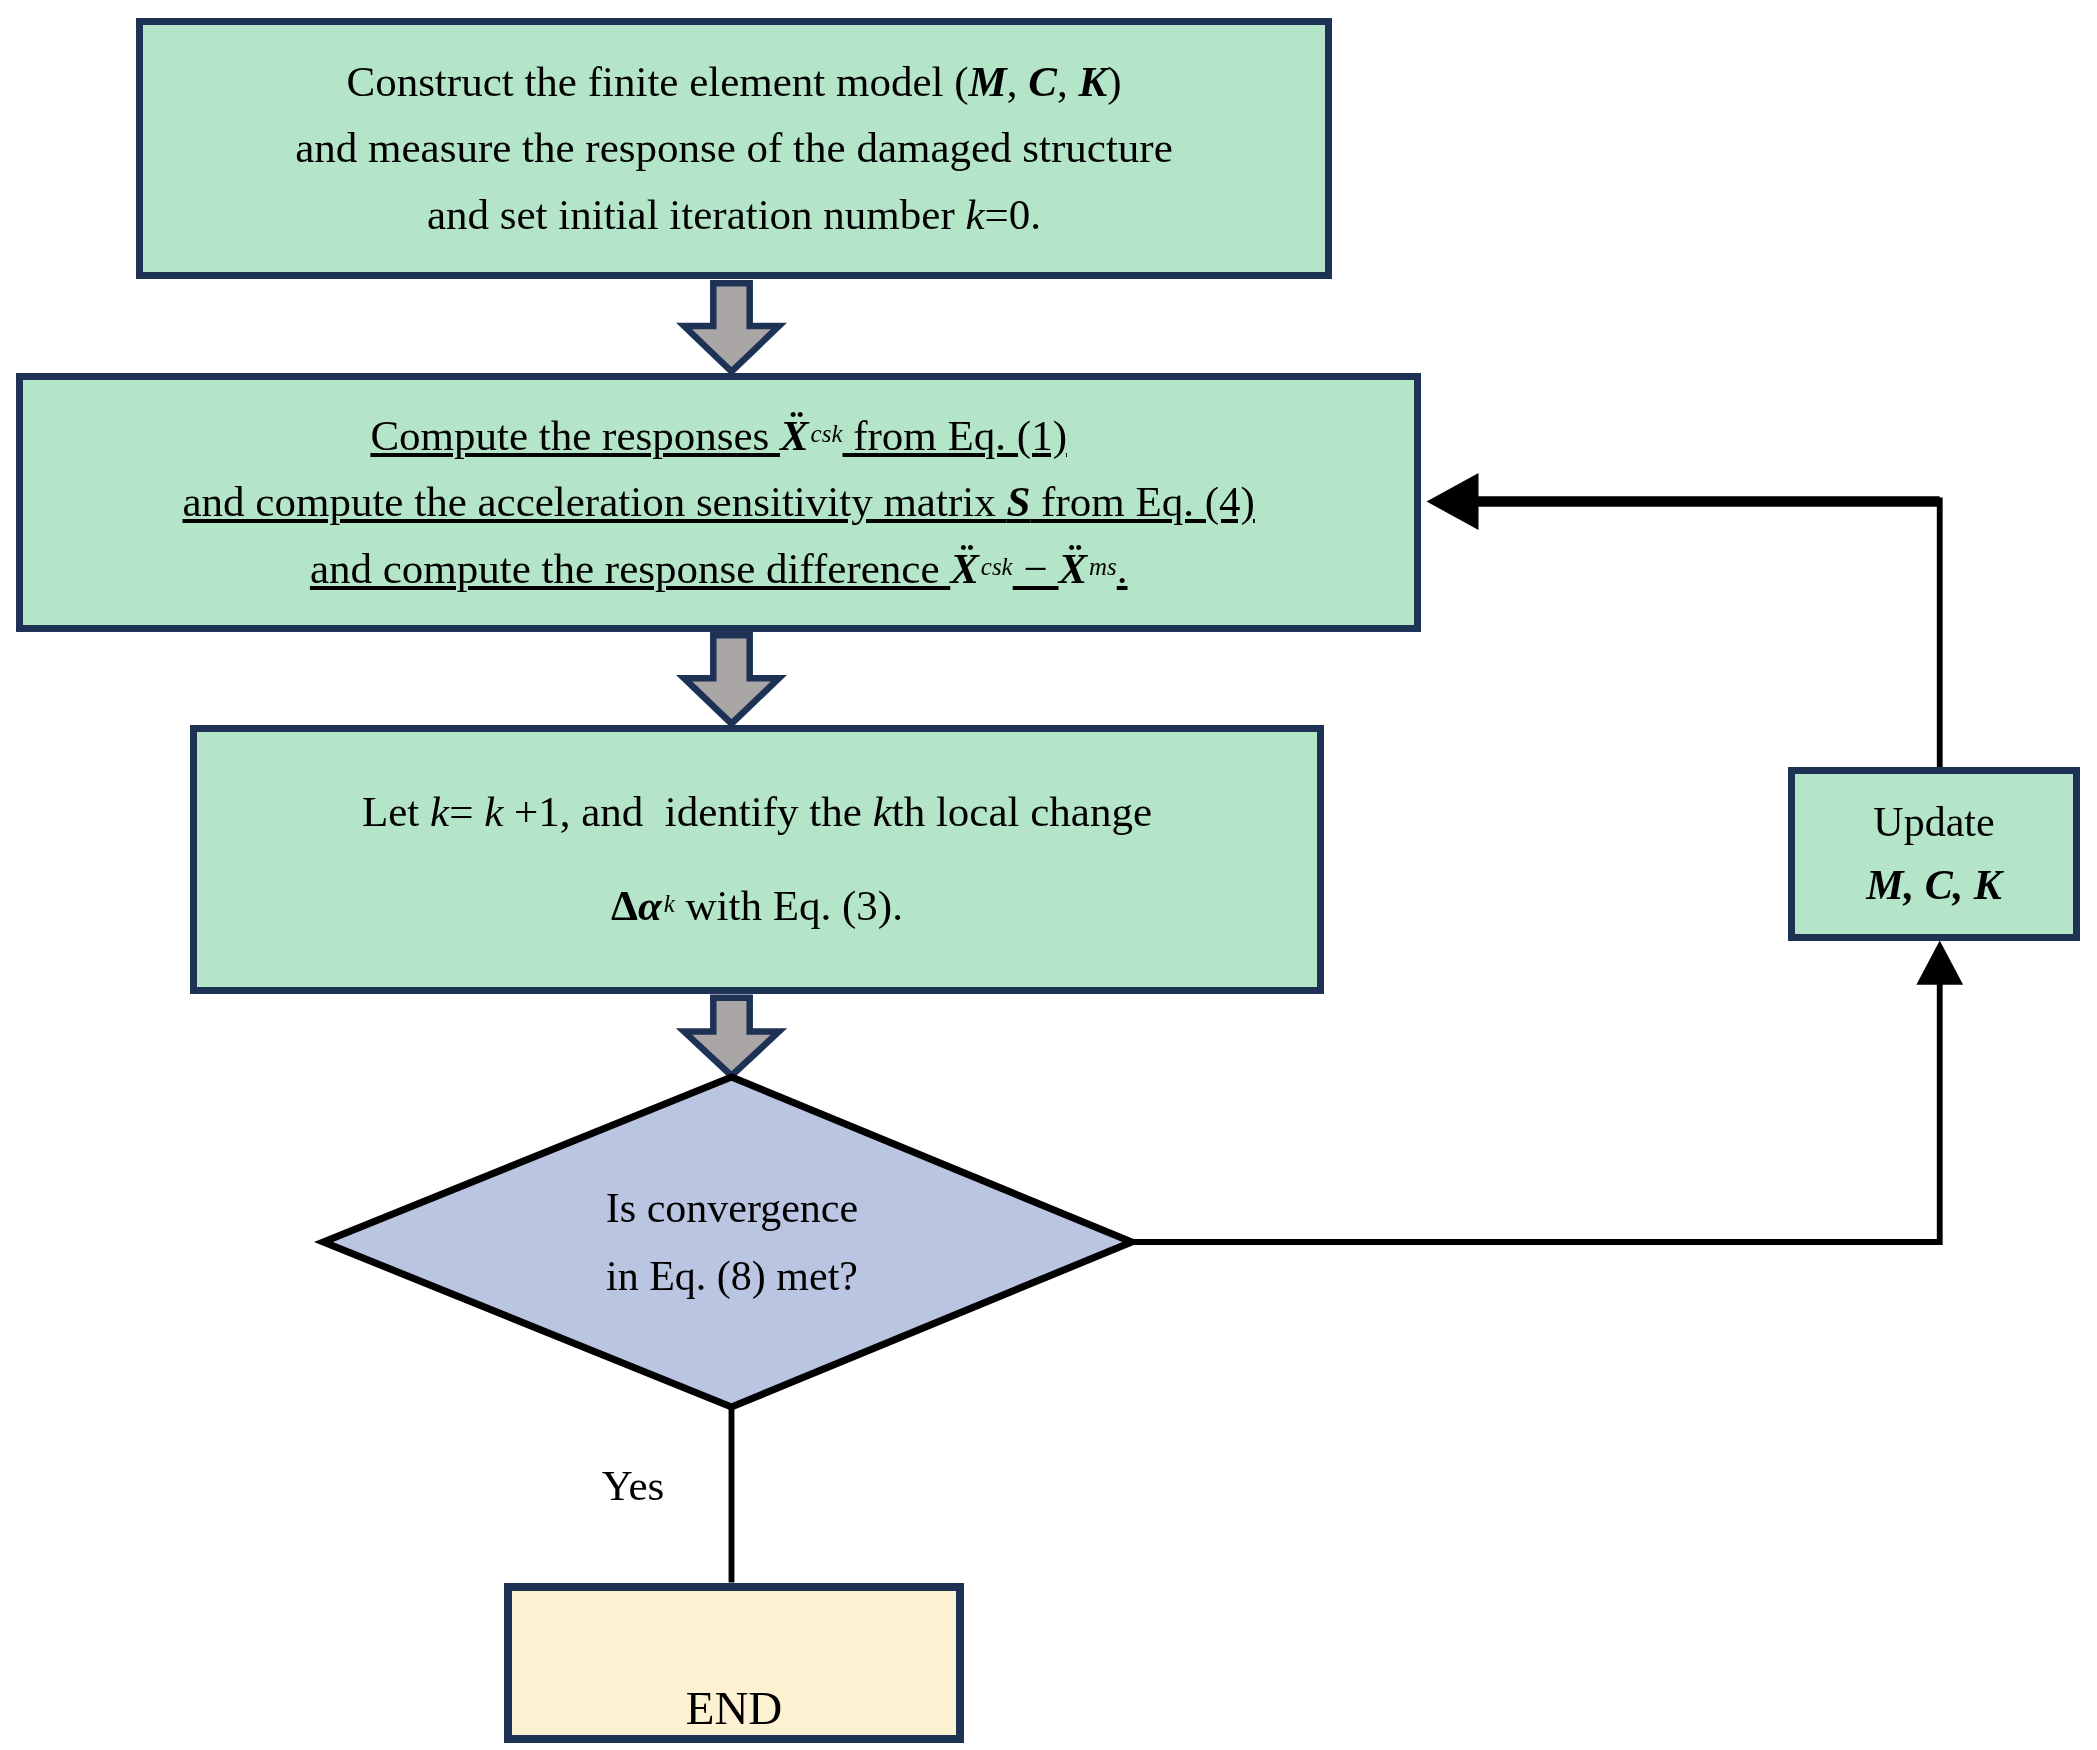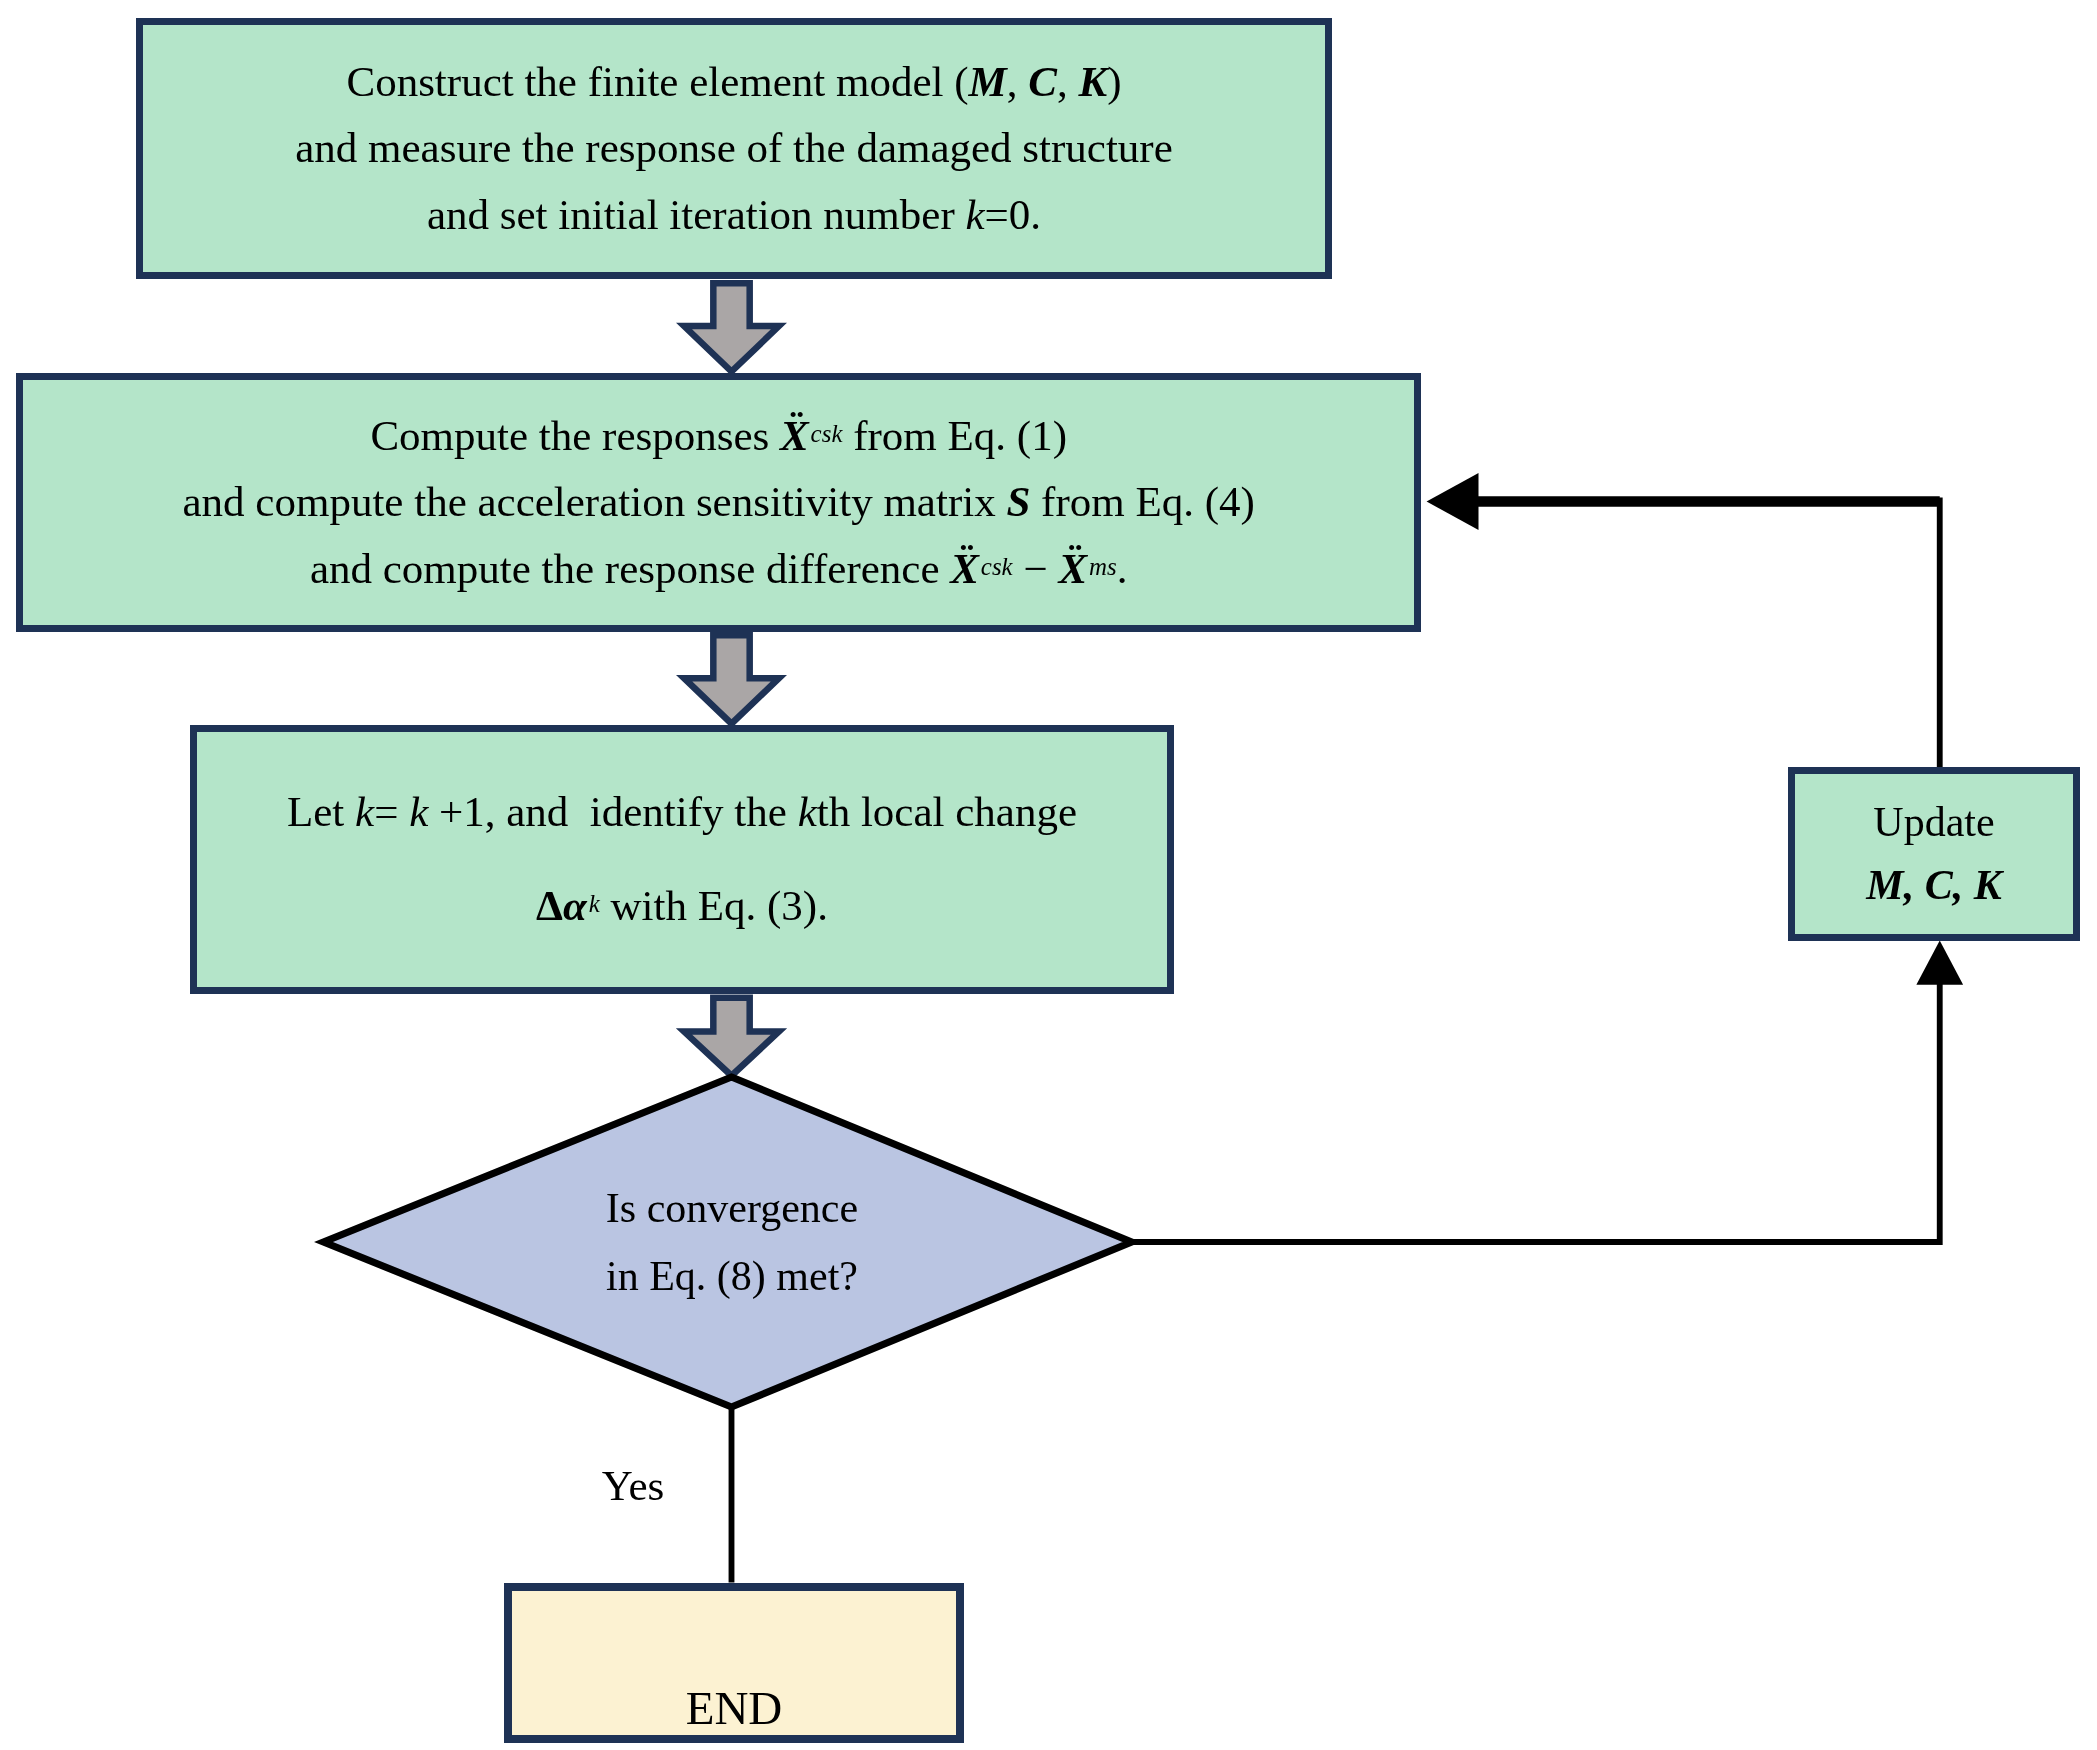--- a/index.html
+++ b/index.html
@@ -77,27 +77,27 @@
     <path class="flowlineThick" d="M 2986,772 H 2272"></path>
     <polygon class="arrowhead" points="2196,772 2276,728 2276,816"></polygon>
   </svg>
 
   <div id="box1" class="box fz-main" style="left:136px;top:18px;width:1196px;height:261px;">
       <div class="line"><span>Construct the finite element model (</span><span class="st-bi">M</span><span>, </span><span class="st-bi">C</span><span>, </span><span class="st-bi">K</span><span>)</span></div>
       <div class="line"><span>and measure the response of the damaged structure</span></div>
       <div class="line"><span>and set initial iteration number </span><span class="st-i">k</span><span>=0.</span></div>
     </div>
 
-  <div id="box2" class="box fz-main" style="left:16.2px;top:373px;width:1405px;height:259px;">
+  <div id="box2" class="box fz-main" style="left:16.2px;top:373px;width:1405px;height:259px;text-decoration:underline;">
       <div class="line"><span>Compute the responses </span><span class="math"><span class="mbase"><span class="st-bi">X</span><span class="ddot">¨</span></span><span class="scripts"><span class="msup">cs</span><span class="msub">k</span></span></span><span> from Eq. (1)</span></div>
       <div class="line"><span>and compute the acceleration sensitivity matrix </span><span class="st-bi">S</span><span> from Eq. (4)</span></div>
       <div class="line"><span>and compute the response difference </span><span class="math"><span class="mbase"><span class="st-bi">X</span><span class="ddot">¨</span></span><span class="scripts"><span class="msup">cs</span><span class="msub">k</span></span></span><span> − </span><span class="math"><span class="mbase"><span class="st-bi">X</span><span class="ddot">¨</span></span><span class="scripts"><span class="msup">ms</span><span class="msub"></span></span></span><span>.</span></div>
     </div>
 
-  <div id="box3" class="box fz-main" style="left:190px;top:725px;width:984px;height:269px;">
+  <div id="box3" class="box fz-main" style="left:190px;top:725px;width:1134px;height:269px;">
       <div class="line"><span>Let </span><span class="st-i">k</span><span>= </span><span class="st-i">k</span><span> +1, and  identify the </span><span class="st-i">k</span><span>th local change</span></div>
       <div class="line"><span class="math"><span class="mbase"><span class="st-b">Δ</span><span class="st-bi">α</span></span><span class="scripts"><span class="msup">k</span><span class="msub"></span></span></span><span> with Eq. (3).</span></div>
     </div>
 
   <div id="diamond-text" class="overlayText" style="left:732px;top:1242px;transform:translate(-50%,-50%);width:585px;">
       <div class="line"><span>Is convergence</span></div>
       <div class="line"><span>in Eq. (8) met?</span></div>
     </div>
 
   <div id="yes-label" class="overlayText" style="left:565px;top:1461px;width:136px;">Yes</div>

